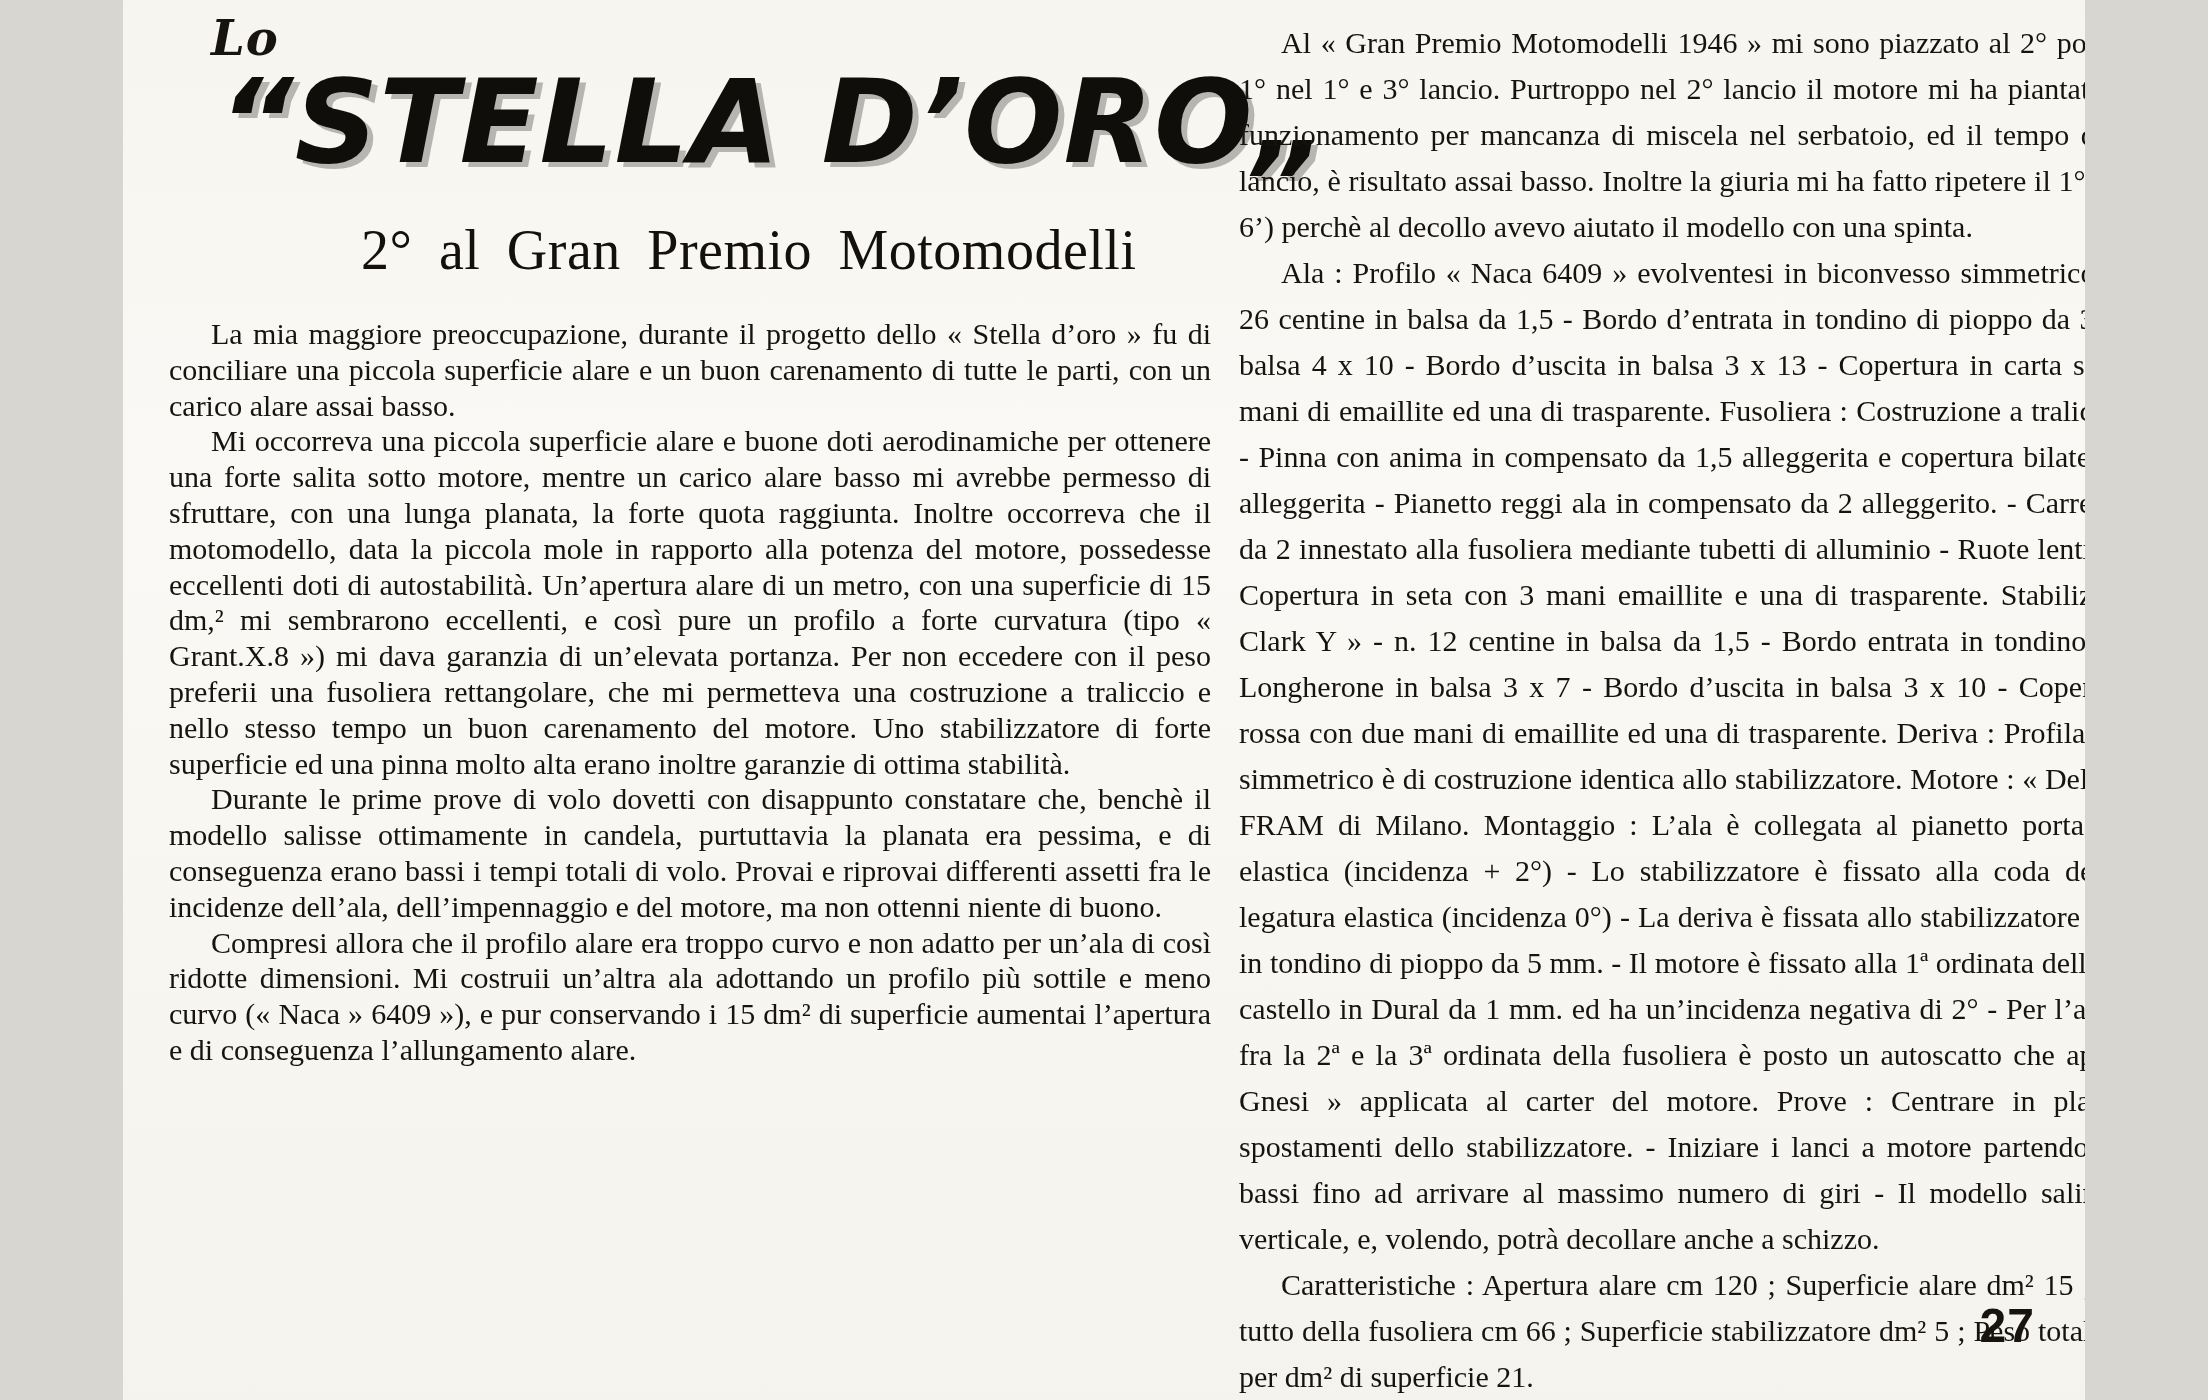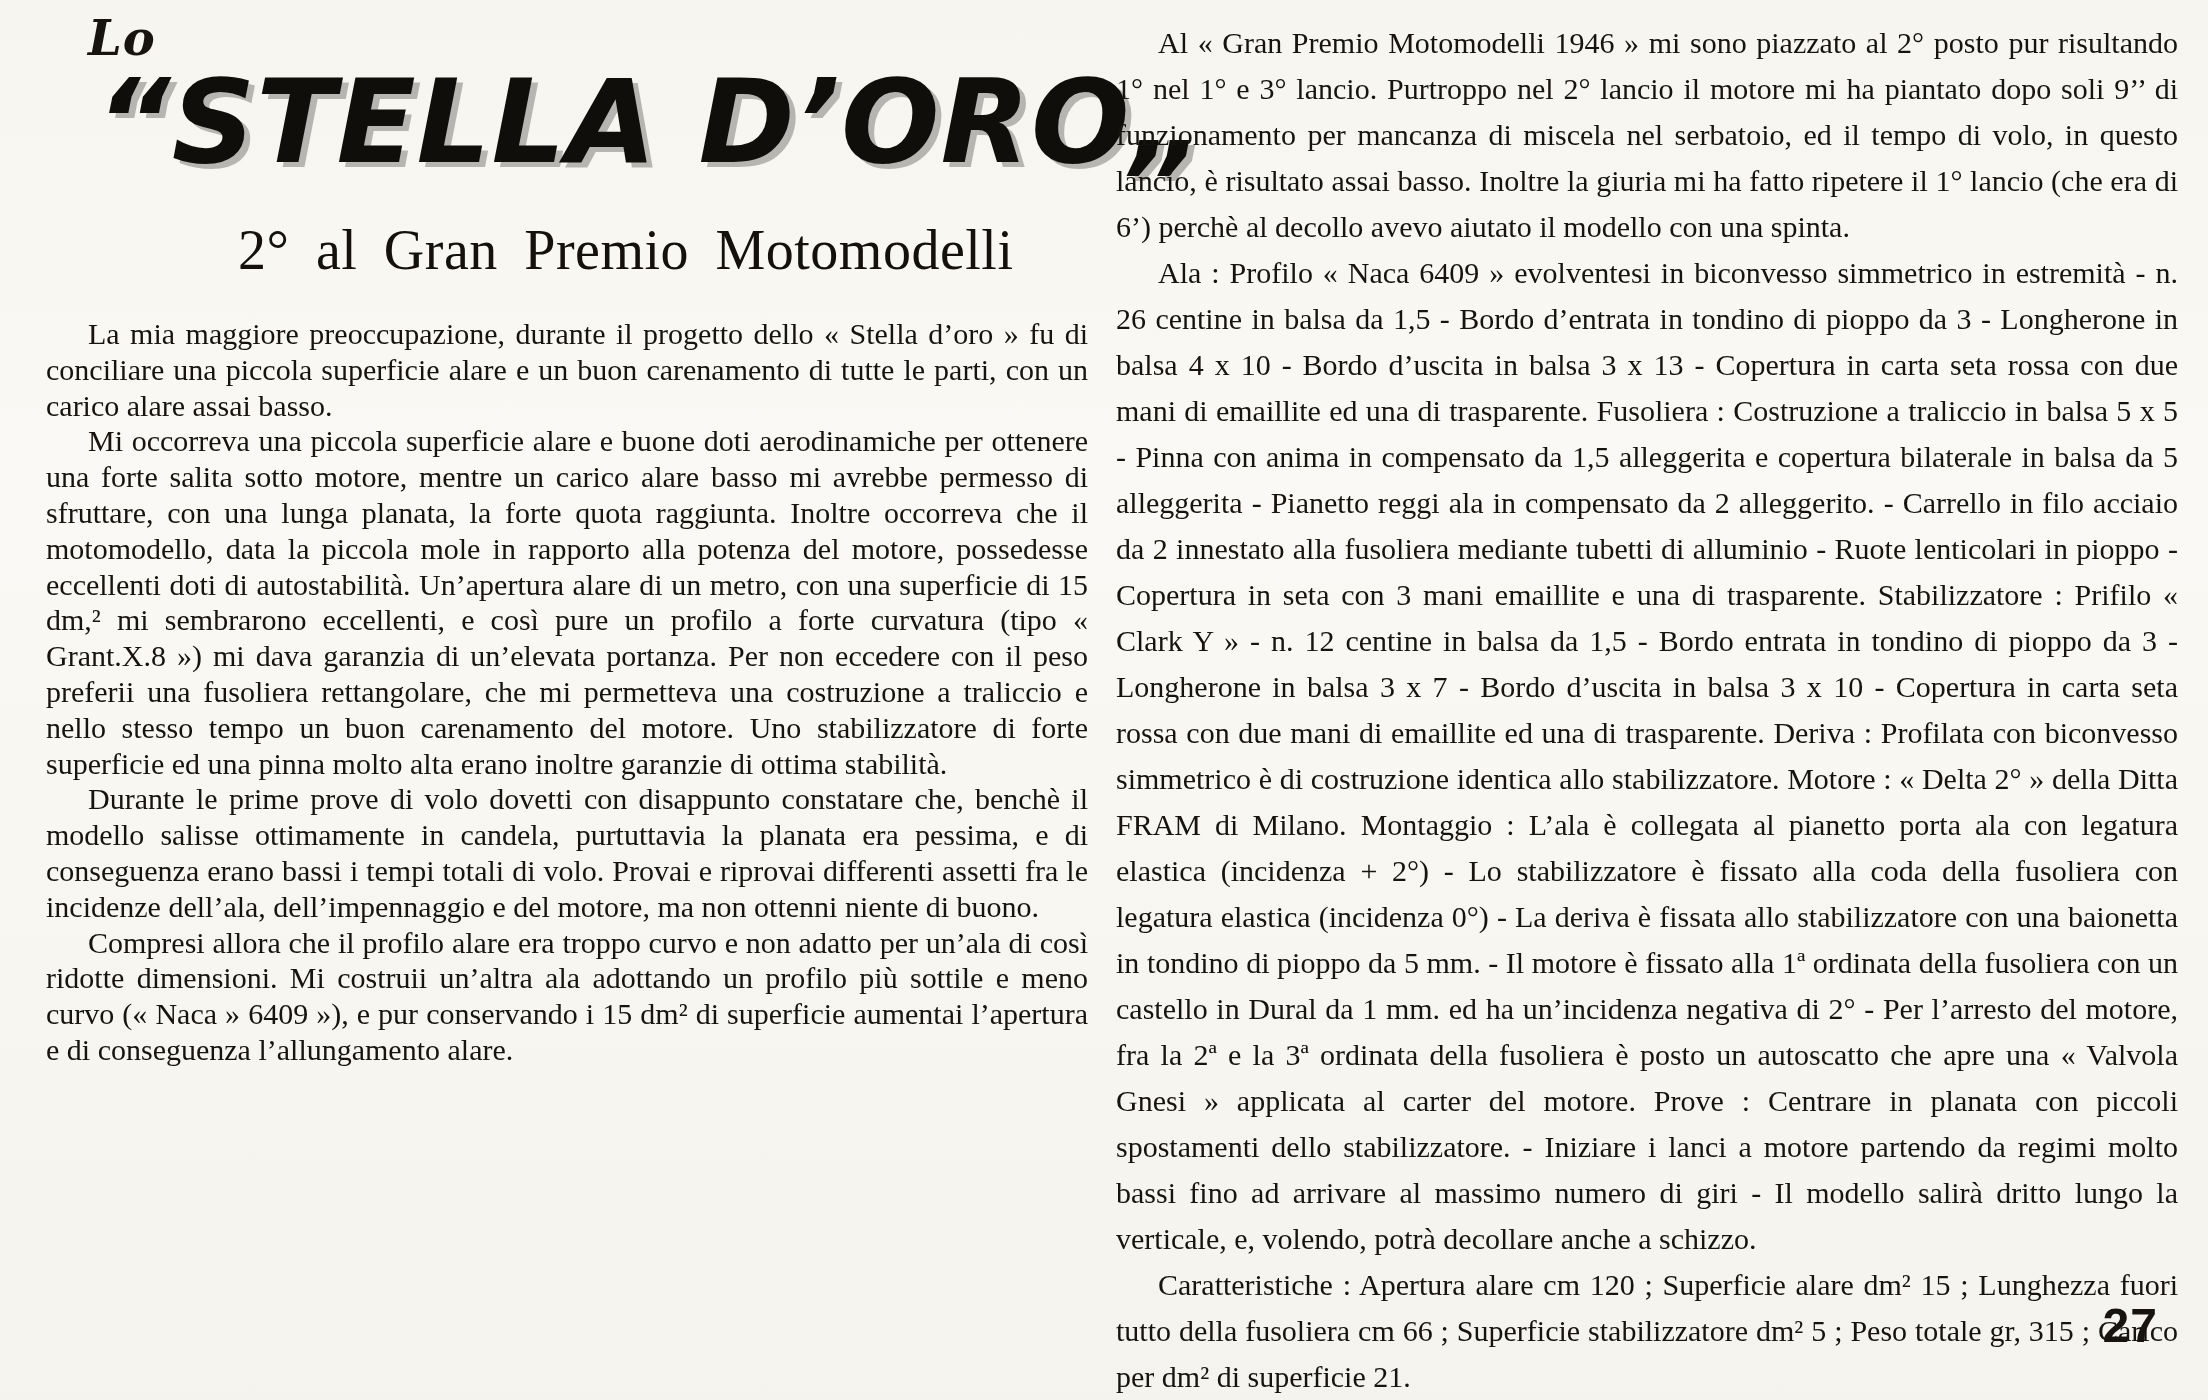--- a/index.html
+++ b/index.html
@@ -1,18 +1,18 @@
 <!DOCTYPE html>
 <html><head>
 <meta charset="utf-8">
 <style>
   html,body{margin:0;padding:0;background:#d8d6d0;}
   .page{
     position:relative;
-    width:2208px;height:1400px;
+    width:1962px;height:1400px;
     margin:0 auto;
     background:linear-gradient(180deg,#f6f5f0 0%,#faf9f5 35%,#f4f3ed 100%);
     color:#17140f;
     font-family:"Liberation Serif", serif;
     overflow:hidden;
   }
   
   .kicker{
     position:absolute;left:88px;top:10px;
     font-family:"DejaVu Serif", serif;

